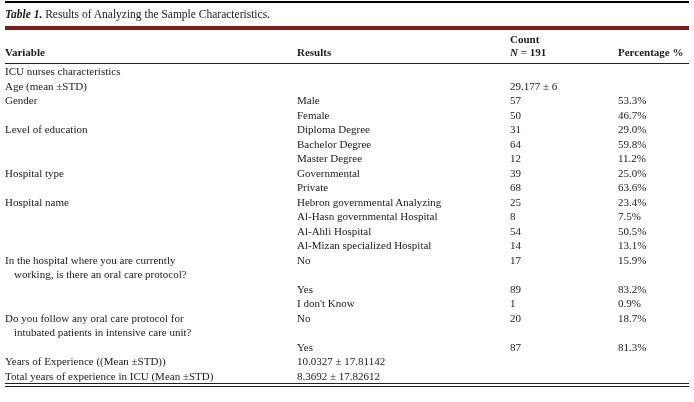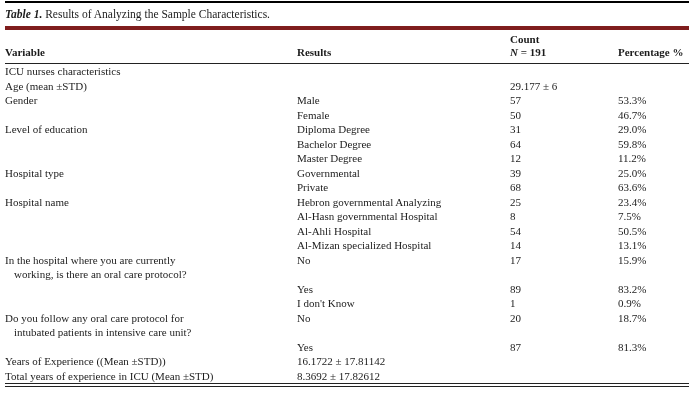--- a/index.html
+++ b/index.html
@@ -206,21 +206,21 @@
 
   <tr>
     <td class="col-var"></td>
     <td class="col-opt">Yes</td>
     <td class="col-count">87</td>
     <td class="col-pct">81.3%</td>
   </tr>
 
   <tr>
     <td class="col-var">Years of Experience ((Mean ±STD))</td>
-    <td class="col-opt">16.1722 ± 17.81142</td>
+    <td class="col-opt">10.0327 ± 17.81142</td>
     <td class="col-count"></td>
     <td class="col-pct"></td>
   </tr>
 
   <tr>
     <td class="col-var">Total years of experience in ICU (Mean ±STD)</td>
     <td class="col-opt">8.3692 ± 17.82612</td>
     <td class="col-count"></td>
     <td class="col-pct"></td>
   </tr>

